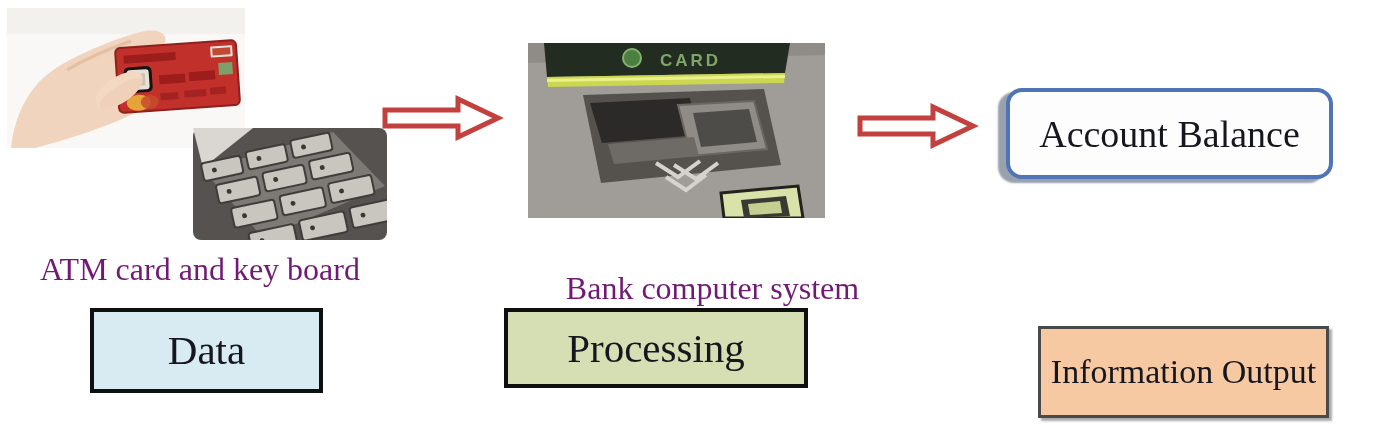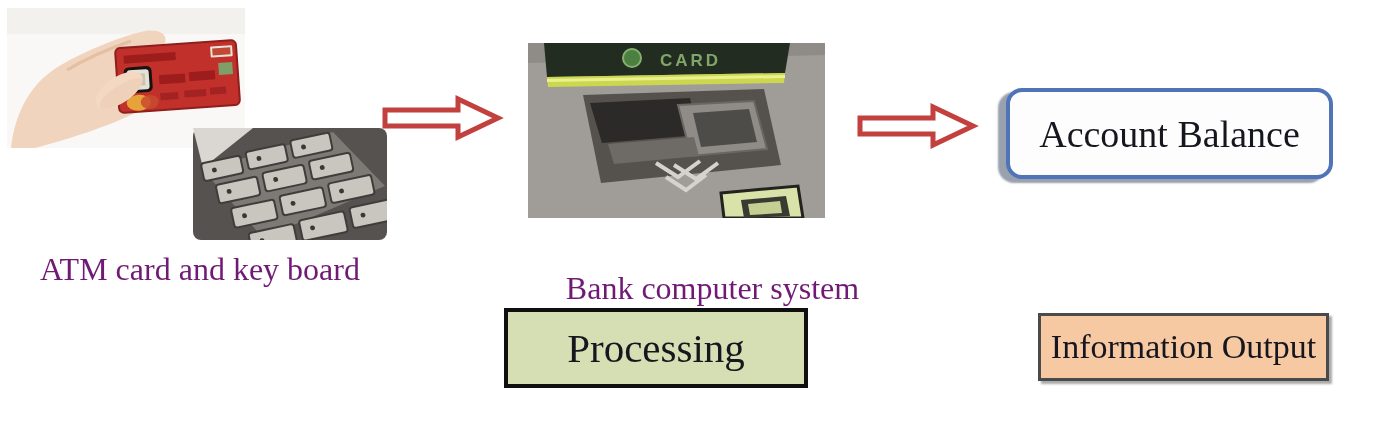--- a/index.html
+++ b/index.html
@@ -18,21 +18,21 @@
   }
   .data-box{
     left:90px;top:308px;width:233px;height:85px;
     background:#d9ebf2;border:4px solid #0f0f0f;font-size:41px;
   }
   .processing-box{
     left:504px;top:308px;width:304px;height:80px;
     background:#d5dfb3;border:4px solid #0f0f0f;font-size:41px;
   }
   .info-box{
-    left:1038px;top:313px;width:291px;height:68px;
+    left:1038px;top:326px;width:291px;height:92px;
     background:#f6c9a2;border:3px solid #4a4a4a;font-size:34px;
     box-shadow:3px 3px 2px #ababab;
   }
   .account-box{
     left:1006px;top:88px;width:327px;height:91px;
     background:#fdfdfe;border:4px solid #4f74b8;border-radius:16px;font-size:38px;
     box-shadow:-8px 4px 2px #99a1ae;
   }
   .caption-1{left:0px;top:252px;width:400px;}
   .caption-2{left:530px;top:255px;width:365px;margin-top:16px;}
@@ -113,20 +113,23 @@
           <circle cx="132" cy="56" r="2.4"></circle>
         <circle cx="44" cy="88" r="2.4"></circle>
           <circle cx="96" cy="86" r="2.4"></circle>
           <circle cx="148" cy="84" r="2.4"></circle>
       </g>
     </g>
   </svg>
 
   <div class="abs caption caption-1">ATM card and key board</div>
 
+  <div class="abs flow-box data-box">
+    <span>Data</span>
+  </div>
 
   <svg class="abs arrow-svg" style="left:382px;top:95px;" width="120" height="46" viewBox="0 0 120 46">
     <path d="M3,15 H76 V4 L116,23 L76,42 V31 H3 Z" fill="#ffffff" stroke="#c2403e" stroke-width="5" stroke-linejoin="miter"></path>
   </svg>
 
   <svg class="abs photo" style="left:528px;top:43px;" width="297" height="175" viewBox="0 0 297 175">
     <rect x="0" y="0" width="297" height="175" fill="#a09d99"></rect>
     <polygon points="0,0 297,0 297,12 0,20" fill="#8f8c88"></polygon>
 
     <g>

